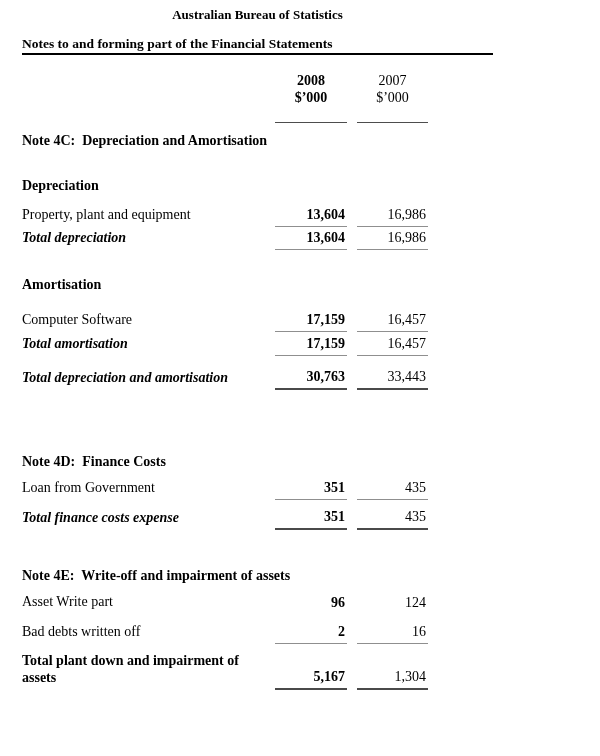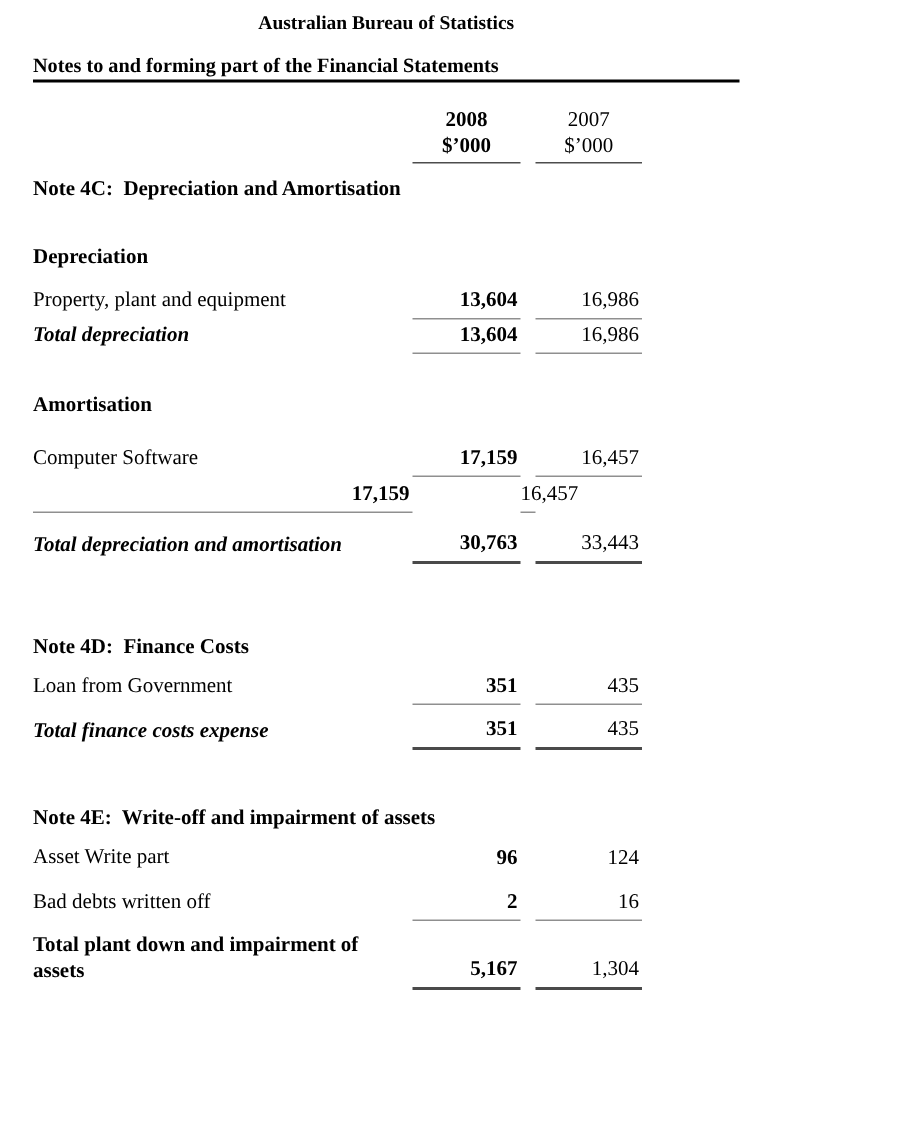--- a/index.html
+++ b/index.html
@@ -36,21 +36,21 @@
   
   .grid {
     display:grid;
     grid-template-columns:1fr 72px 10px 71px 65px;
     align-items:end;
   }
 
   .col-headers { margin-top:17px; }
   .col-head { text-align:center; line-height:17px; }
   .col-head .unit-cell {
-    padding-bottom:2px;
+    padding-bottom:16px;
     border-bottom:1px solid #4d4d4d;
   }
   .bold { font-weight:bold; }
 
   .note-heading {
     font-weight:bold;
     white-space:pre-wrap;
     line-height:16px;
   }
   .subhead { font-weight:bold; line-height:17px; }
@@ -67,21 +67,21 @@
   .mt3  { margin-top:3px; }
   .mt7  { margin-top:18px; }
   .mt8  { margin-top:8px; }
   .mt9  { margin-top:9px; }
   .mt10 { margin-top:10px; }
   .mt11 { margin-top:11px; }
   .mt12 { margin-top:12px; }
   .mt26 { margin-top:26px; }
   .mt28 { margin-top:28px; }
   .mt38 { margin-top:38px; }
-  .mt48 { margin-top:48px; }
+  .mt48 { margin-top:64px; }
 </style>
 </head>
 <body>
 
 <div class="page">
   <div class="content">
 
     <div class="org-title">Australian Bureau of Statistics</div>
 
     <div class="doc-title-wrap">
@@ -126,20 +126,21 @@
 
     <div class="grid frow mt7">
       <div class="lbl">Computer Software</div>
       <div class="val v2008 u-thin">17,159</div>
       <div></div>
       <div class="val u-thin">16,457</div>
       <div></div>
     </div>
 
     <div class="grid frow mt3">
+      <div class="lbl ti">Total amortisation</div>
       <div class="val v2008 u-thin">17,159</div>
       <div></div>
       <div class="val u-thin">16,457</div>
       <div></div>
     </div>
 
     <div class="grid frow mt12">
       <div class="lbl ti">Total depreciation and amortisation</div>
       <div class="val v2008 u-thick">30,763</div>
       <div></div>

